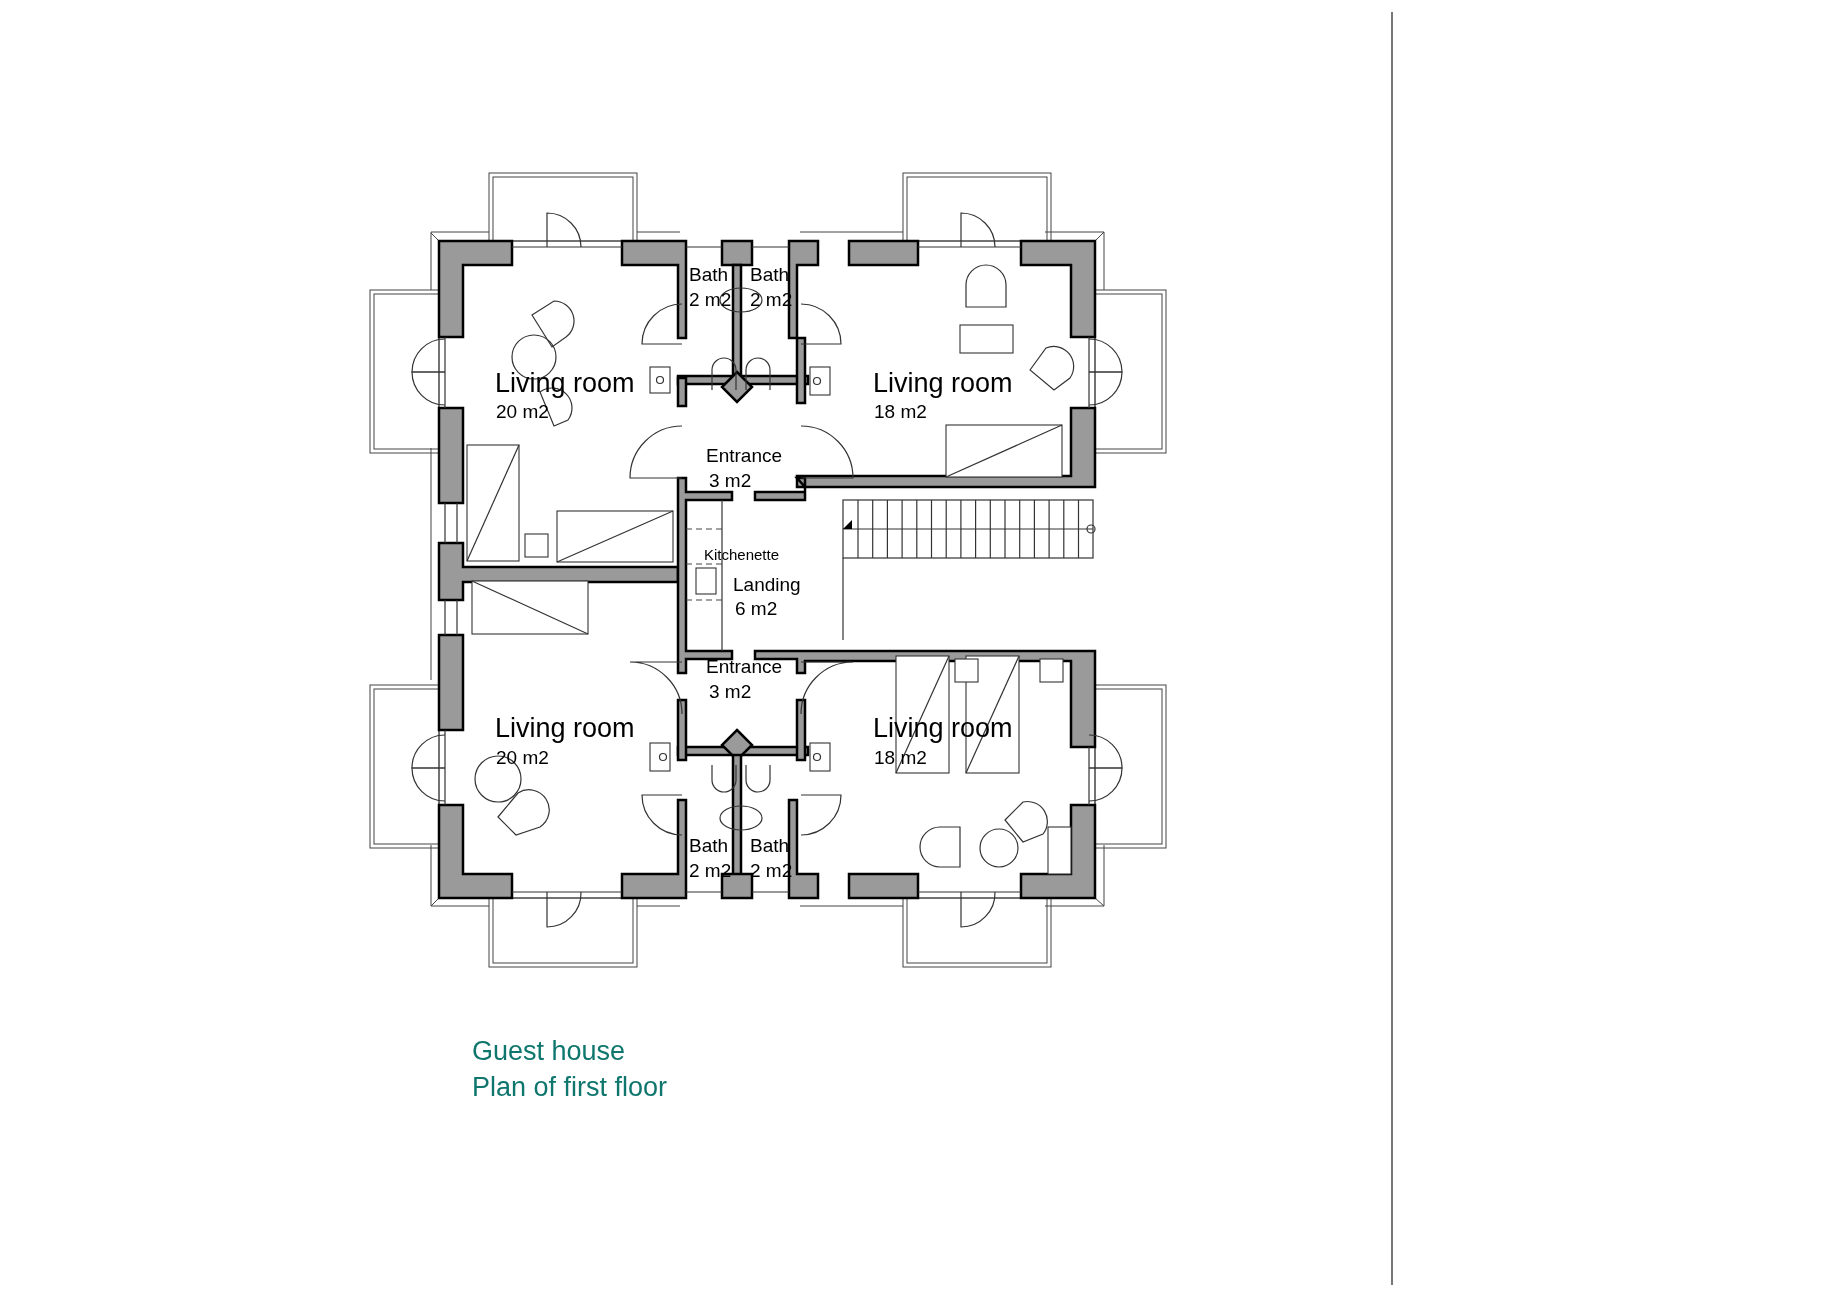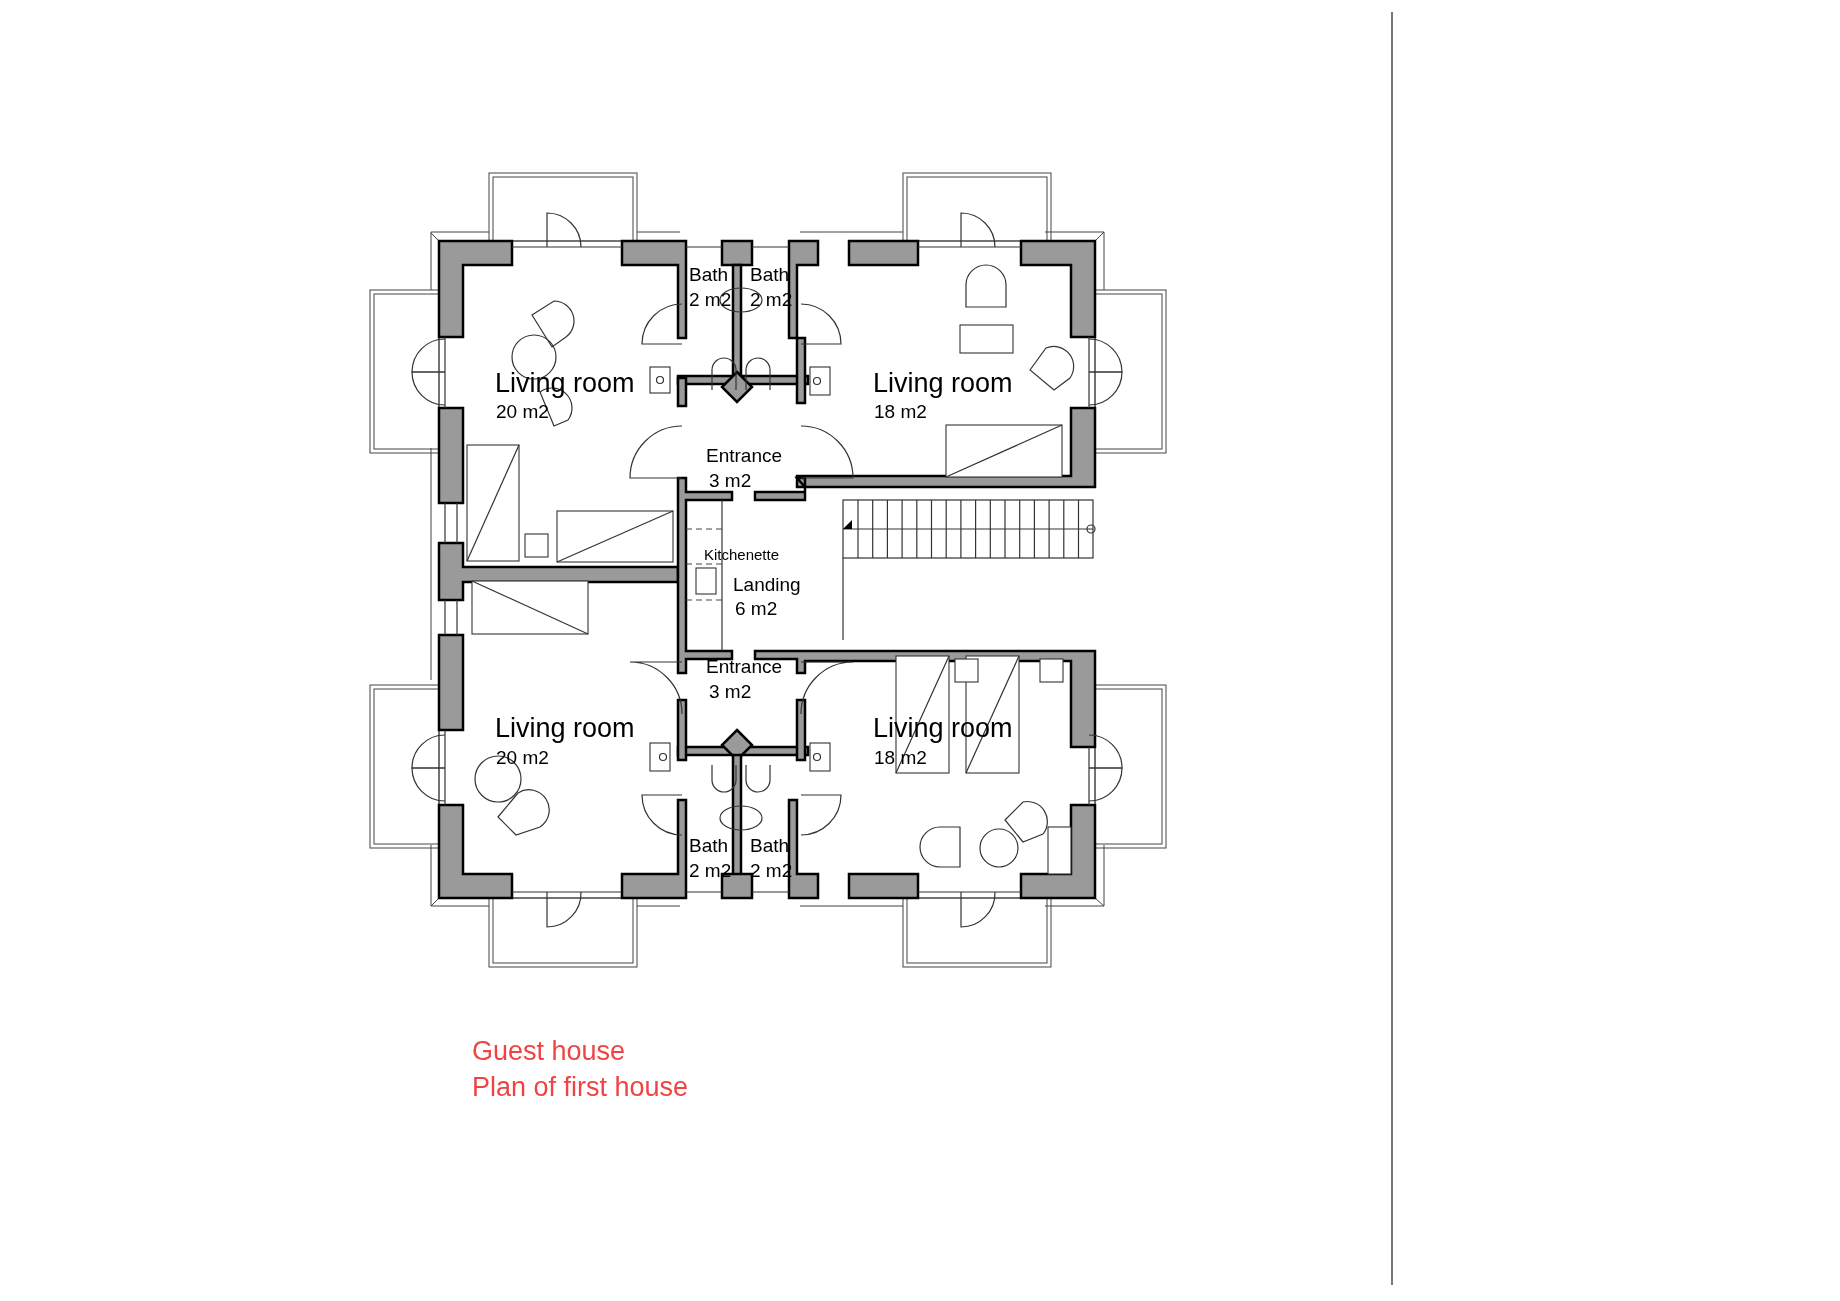--- a/index.html
+++ b/index.html
@@ -6,21 +6,21 @@
   body { width: 1840px; height: 1301px; position: relative; overflow: hidden; font-family: "Liberation Sans", sans-serif; }
   #plan { position: absolute; left: 0; top: 0; }
   .wall { fill: #9a9a9a; stroke: #000; stroke-width: 2.5; }
   .thin { fill: none; stroke: #333; stroke-width: 1.2; }
   .dbl  { fill: none; stroke: #444; stroke-width: 1; }
   .furn { fill: #fff; stroke: #333; stroke-width: 1.1; }
   .dash { fill: none; stroke: #444; stroke-width: 1; stroke-dasharray: 6 4; }
   .lbl-big { font-family: "Liberation Sans", sans-serif; font-size: 27px; fill: #000; }
   .lbl-mid { font-family: "Liberation Sans", sans-serif; font-size: 19px; fill: #000; }
   .lbl-sm  { font-family: "Liberation Sans", sans-serif; font-size: 15px; fill: #000; }
-  .caption { position: absolute; left: 472px; top: 1033px; font-size: 27px; line-height: 36px; color: #ef4444; font-family: "Liberation Sans", sans-serif; }
+  .caption { position: absolute; left: 472px; top: 1033px; font-size: 27px; line-height: 36px; color: #0f766e; font-family: "Liberation Sans", sans-serif; }
   .divider { position: absolute; left: 1391px; top: 12px; width: 2px; height: 1273px; background: #777; }
 </style>
 </head>
 <body>
 
 <svg id="plan" width="1840" height="1301" viewBox="0 0 1840 1301" xmlns="http://www.w3.org/2000/svg">
 
   <g>
     <polyline class="dbl" points="431,233 431,232 489,232"></polyline>
     <line class="dbl" x1="431" y1="233" x2="439" y2="241"></line>
@@ -262,16 +262,16 @@
 
     <text class="lbl-mid" x="733" y="591">Landing</text>
     <text class="lbl-mid" x="735" y="615">6 m2</text>
 
     <text class="lbl-sm" x="704" y="560">Kitchenette</text>
   </g>
 </svg>
 
 <div class="caption">
   <div>Guest house</div>
-  <div>Plan of first house</div>
+  <div>Plan of first floor</div>
 </div>
 
 <div class="divider"></div>
 
 </body></html>

